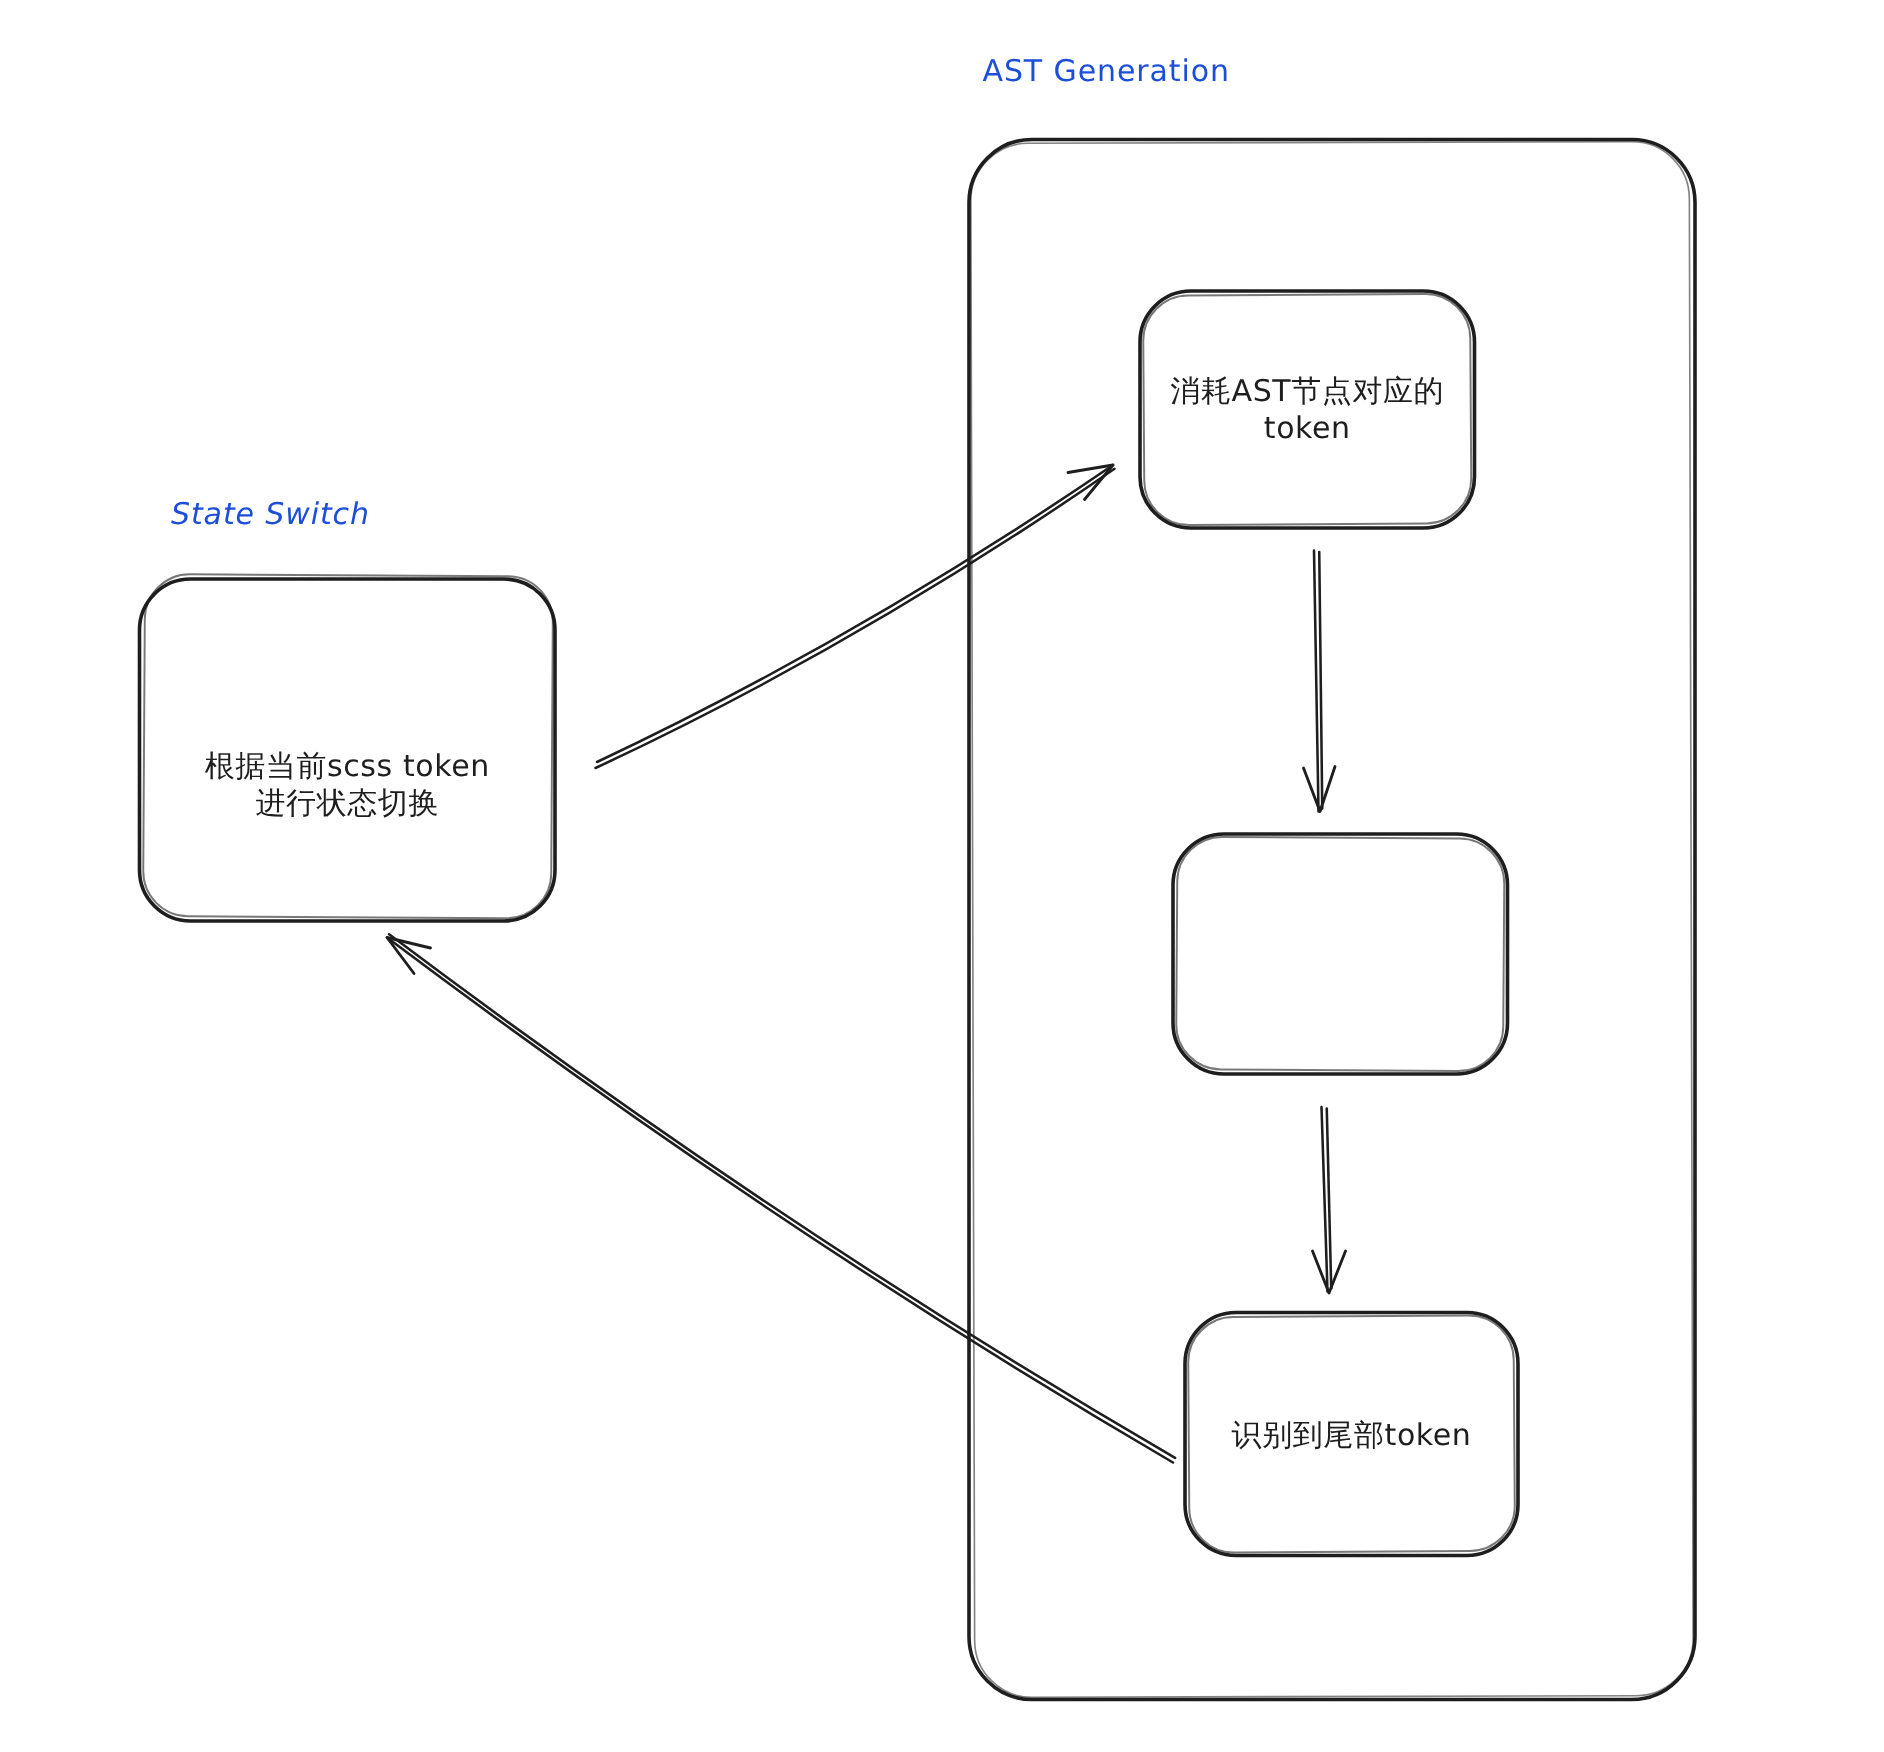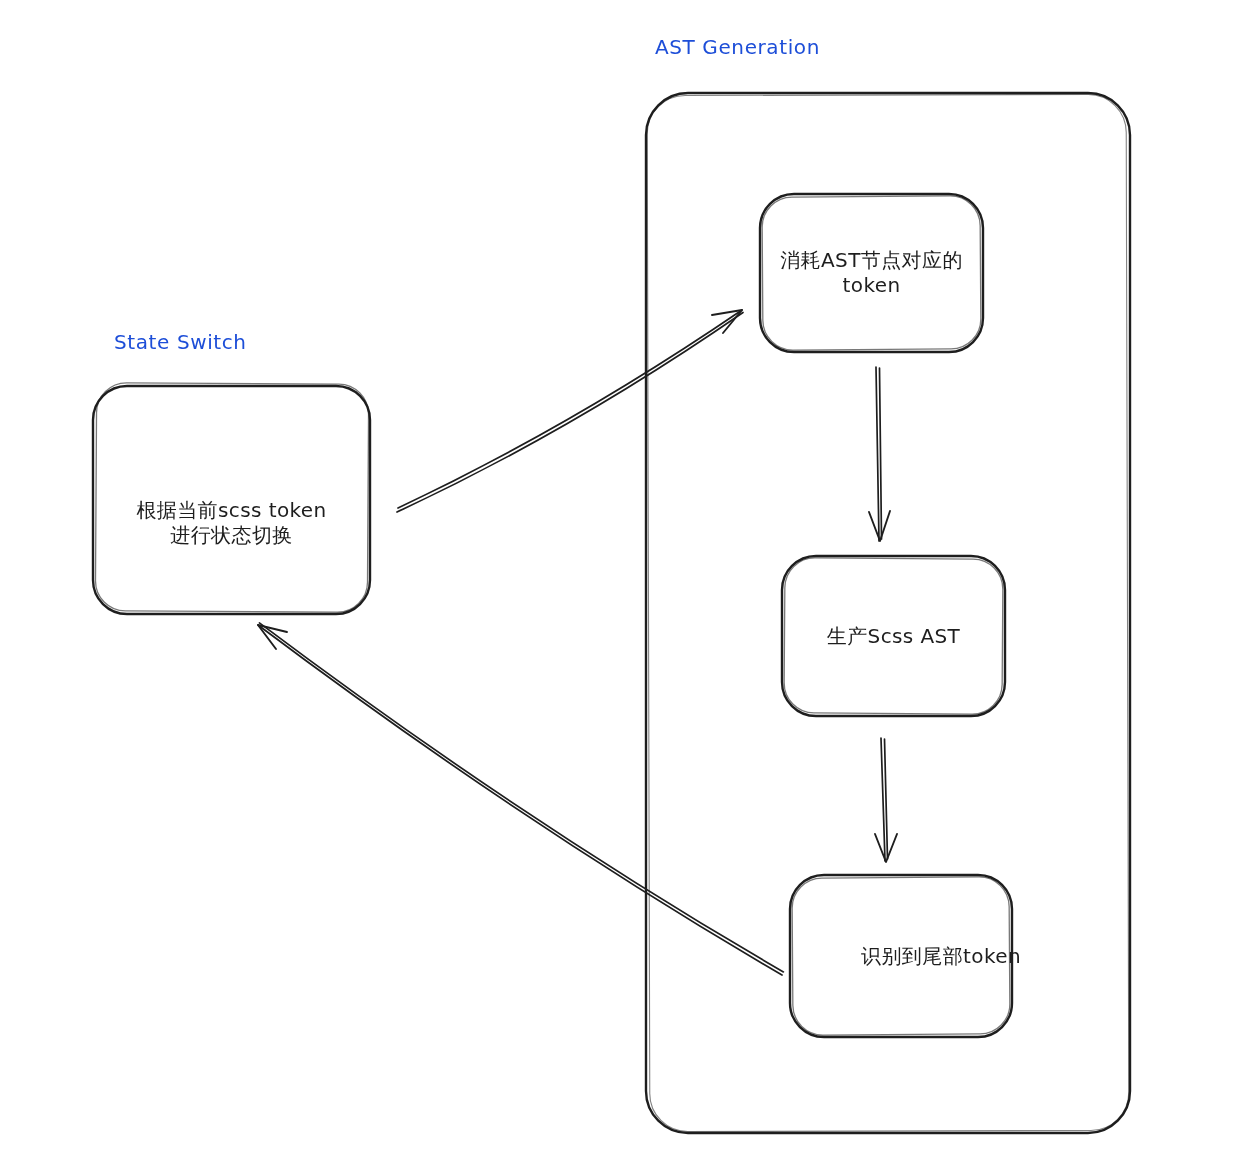--- a/index.html
+++ b/index.html
@@ -39,24 +39,24 @@
     line-height: 25px;
     letter-spacing: 0.4px;
     color: #1e1e1e;
   }
   .node-text span { display: block; }
 
   
   .t-state   { left: 93px;  top: 386px; width: 277px; height: 228px; margin-top: 23px; }
   .t-consume { left: 760px; top: 194px; width: 223px; height: 158px; }
   .t-produce { left: 782px; top: 556px; width: 223px; height: 160px; }
-  .t-tail    { left: 790px; top: 875px; width: 222px; height: 162px; margin-left: 40px; }
+  .t-tail    { left: 790px; top: 875px; width: 222px; height: 162px; }
 
   .l-title  { left: 655px; top: 35px; }
-  .l-state  { left: 114px; top: 330px; }
+  .l-state  { left: 114px; top: 330px; font-style: italic; }
 </style>
 </head>
 <body>
 
 <div class="canvas">
 
   <svg class="shapes" width="1256" height="1168" viewBox="0 0 1256 1168">
     <g stroke="#1e1e1e" fill="none" stroke-linecap="round" stroke-linejoin="round">
 
       <g>
@@ -117,21 +117,18 @@
   <div class="node-text t-state">
     <span>根据当前scss token</span>
     <span>进行状态切换</span>
   </div>
 
   <div class="node-text t-consume">
     <span>消耗AST节点对应的</span>
     <span>token</span>
   </div>
 
-  <div class="node-text t-produce">
-    <span>生产Scss AST</span>
-  </div>
 
   <div class="node-text t-tail">
     <span>识别到尾部token</span>
   </div>
 
 </div>
 
 </body></html>

